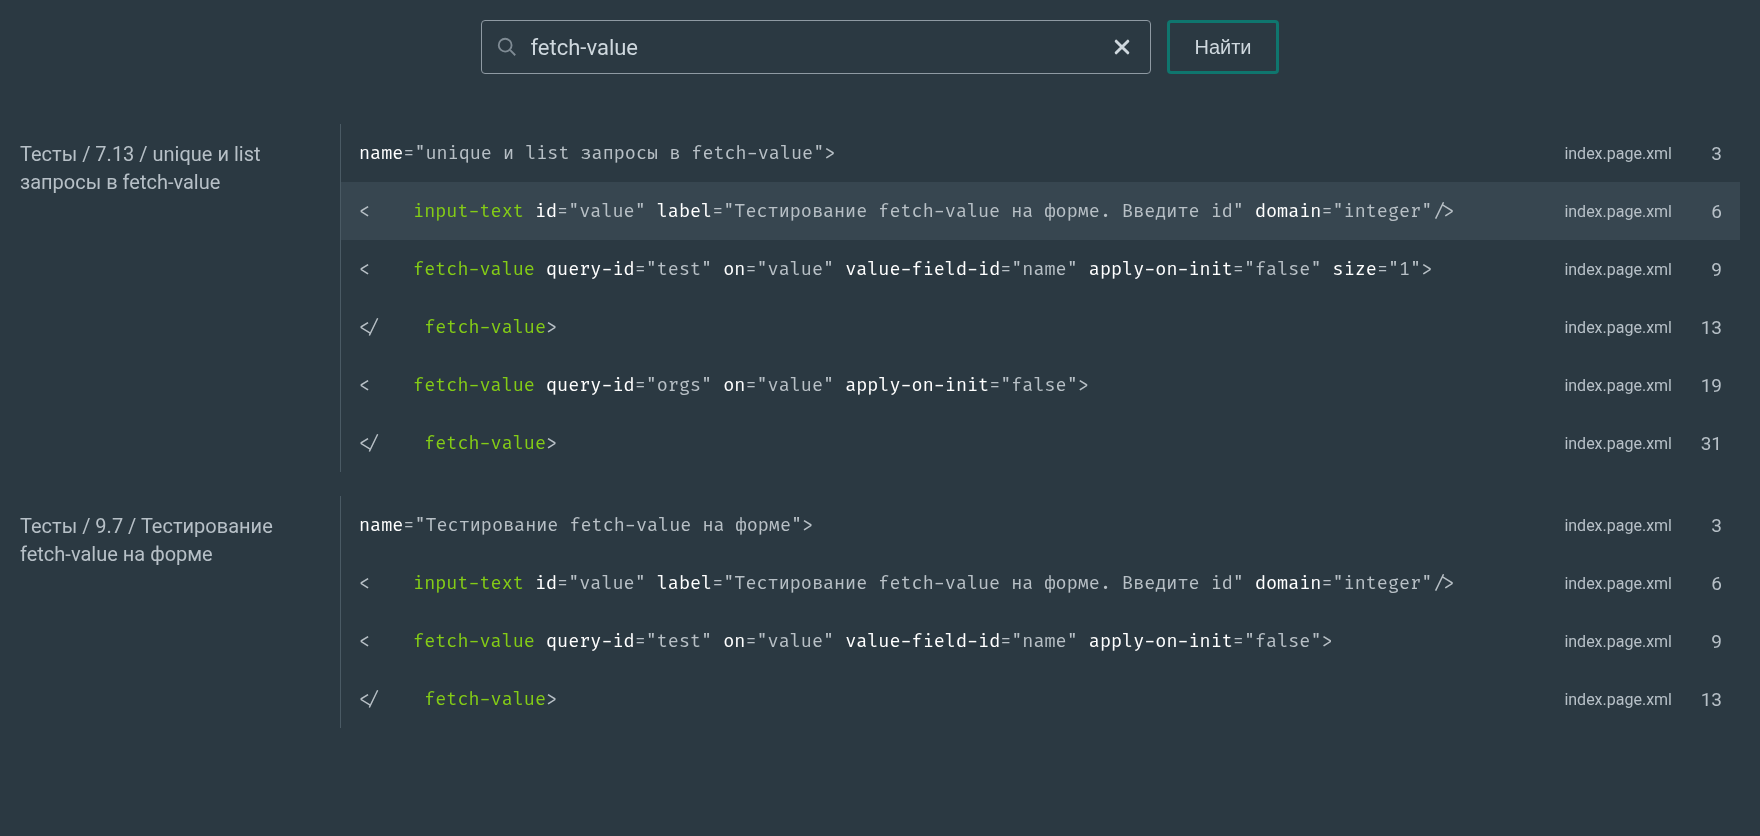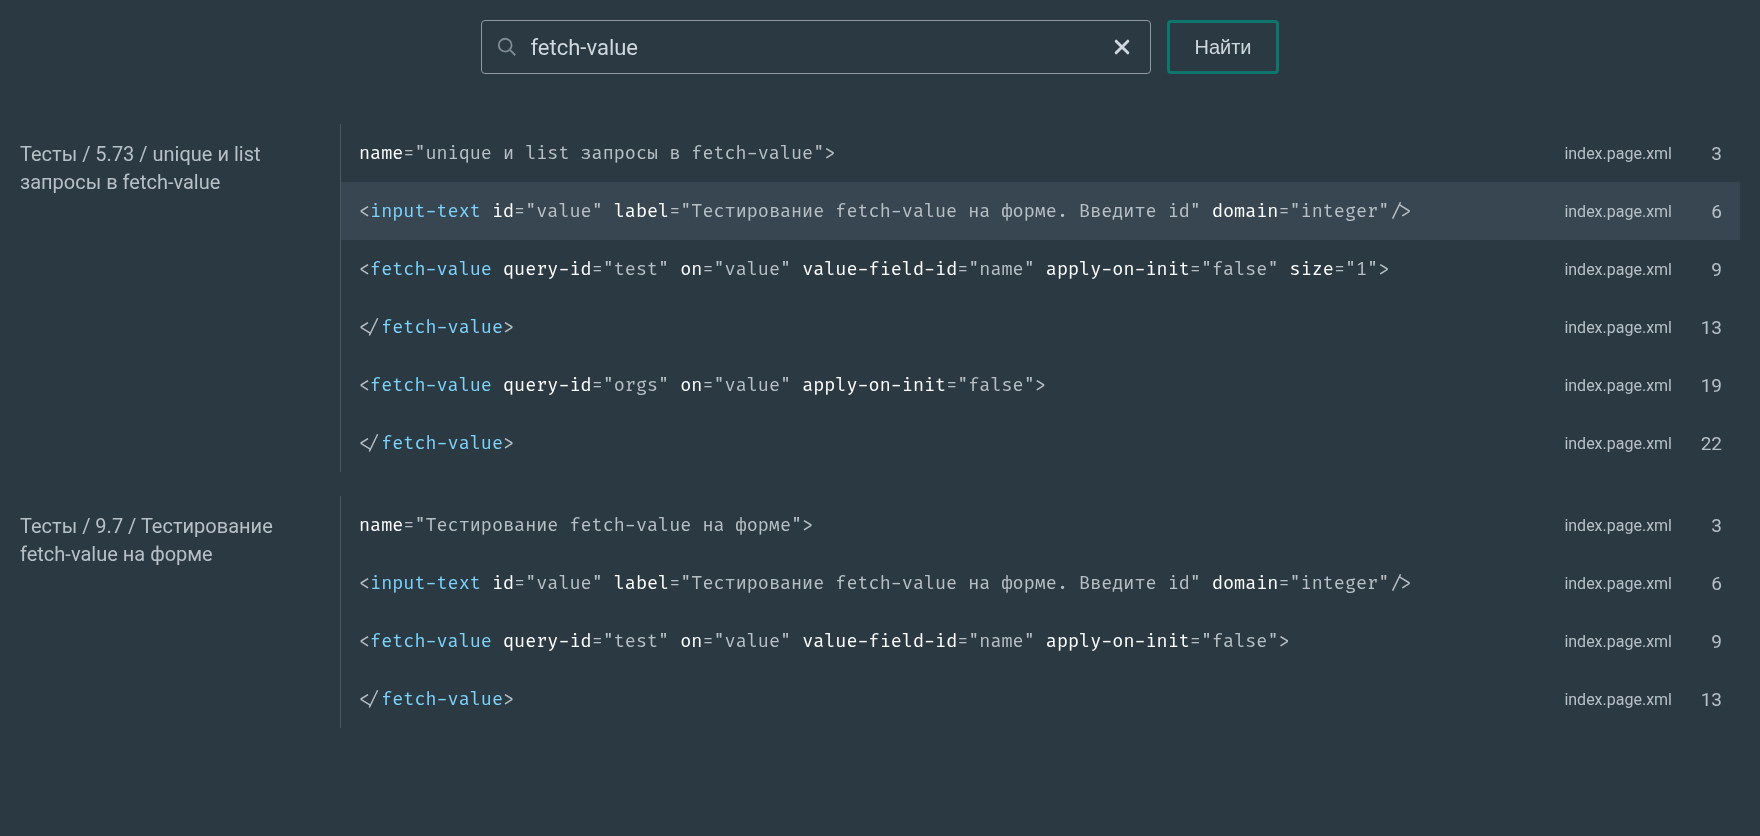--- a/index.html
+++ b/index.html
@@ -13,21 +13,21 @@
   .find-btn { height: 54px; padding: 0 24px; border: 3px solid #0f766e; background: transparent; color: #cfd8de; font-size: 20px; border-radius: 4px; cursor: pointer; }
   .results { padding: 0 20px 40px; }
   .group { display: flex; margin-top: 24px; }
   .left { width: 320px; padding-right: 20px; padding-top: 16px; color: #b7c0c7; line-height: 1.4; }
   .right { flex: 1; border-left: 1px solid #4a5a64; }
   .row { display: flex; align-items: center; padding: 0 18px; height: 58px; cursor: pointer; }
   .row.hl { background: #374650; }
   .code { flex: 1; font-family: "Fira Code", Menlo, Consolas, monospace; font-size: 18px; color: #b8c0c6; white-space: nowrap; overflow: hidden; }
   .file { width: 170px; text-align: right; color: #b7c0c7; font-size: 16px; }
   .line { width: 50px; text-align: right; color: #b7c0c7; font-size: 19px; }
-  .t-tag { color: #7dd3fc; }
+  .t-tag { color: #84cc16; margin-left: 43px; }
   .t-attr { color: #ffffff; }
   .t-str { color: #b8c0c6; }
   .t-punc { color: #b8c0c6; }
 </style>
 </head>
 <body>
 
 <div class="searchbar">
   <div class="search-wrap">
     <svg class="mag" viewBox="0 0 24 24">
@@ -39,21 +39,21 @@
       <svg viewBox="0 0 24 24">
           <path d="M5 5 L19 19 M19 5 L5 19" stroke="#cfd8de" stroke-width="3.5" stroke-linecap="round"></path>
         </svg>
     </button>
   </div>
   <button class="find-btn">Найти</button>
 </div>
 
 <div class="results" id="results">
     <div class="group">
-      <div class="left">Тесты / 5.73 / unique и list запросы в fetch-value</div>
+      <div class="left">Тесты / 7.13 / unique и list запросы в fetch-value</div>
       <div class="right">
         <div class="row">
           <div class="code"><span class="t-attr">name</span><span class="t-punc">=</span><span class="t-str">"unique и list запросы в fetch-value"</span><span class="t-punc">&gt;</span></div>
           <div class="file">index.page.xml</div>
           <div class="line">3</div>
         </div>
         <div class="row hl">
           <div class="code"><span class="t-punc">&lt;</span><span class="t-tag">input-text</span><span class="t-punc"> </span><span class="t-attr">id</span><span class="t-punc">=</span><span class="t-str">"value"</span><span class="t-punc"> </span><span class="t-attr">label</span><span class="t-punc">=</span><span class="t-str">"Тестирование fetch-value на форме. Введите id"</span><span class="t-punc"> </span><span class="t-attr">domain</span><span class="t-punc">=</span><span class="t-str">"integer"</span><span class="t-punc">/&gt;</span></div>
           <div class="file">index.page.xml</div>
           <div class="line">6</div>
@@ -69,21 +69,21 @@
           <div class="line">13</div>
         </div>
         <div class="row">
           <div class="code"><span class="t-punc">&lt;</span><span class="t-tag">fetch-value</span><span class="t-punc"> </span><span class="t-attr">query-id</span><span class="t-punc">=</span><span class="t-str">"orgs"</span><span class="t-punc"> </span><span class="t-attr">on</span><span class="t-punc">=</span><span class="t-str">"value"</span><span class="t-punc"> </span><span class="t-attr">apply-on-init</span><span class="t-punc">=</span><span class="t-str">"false"</span><span class="t-punc">&gt;</span></div>
           <div class="file">index.page.xml</div>
           <div class="line">19</div>
         </div>
         <div class="row">
           <div class="code"><span class="t-punc">&lt;/</span><span class="t-tag">fetch-value</span><span class="t-punc">&gt;</span></div>
           <div class="file">index.page.xml</div>
-          <div class="line">22</div>
+          <div class="line">31</div>
         </div>
       </div>
     </div>
     <div class="group">
       <div class="left">Тесты / 9.7 / Тестирование fetch-value на форме</div>
       <div class="right">
         <div class="row">
           <div class="code"><span class="t-attr">name</span><span class="t-punc">=</span><span class="t-str">"Тестирование fetch-value на форме"</span><span class="t-punc">&gt;</span></div>
           <div class="file">index.page.xml</div>
           <div class="line">3</div>

